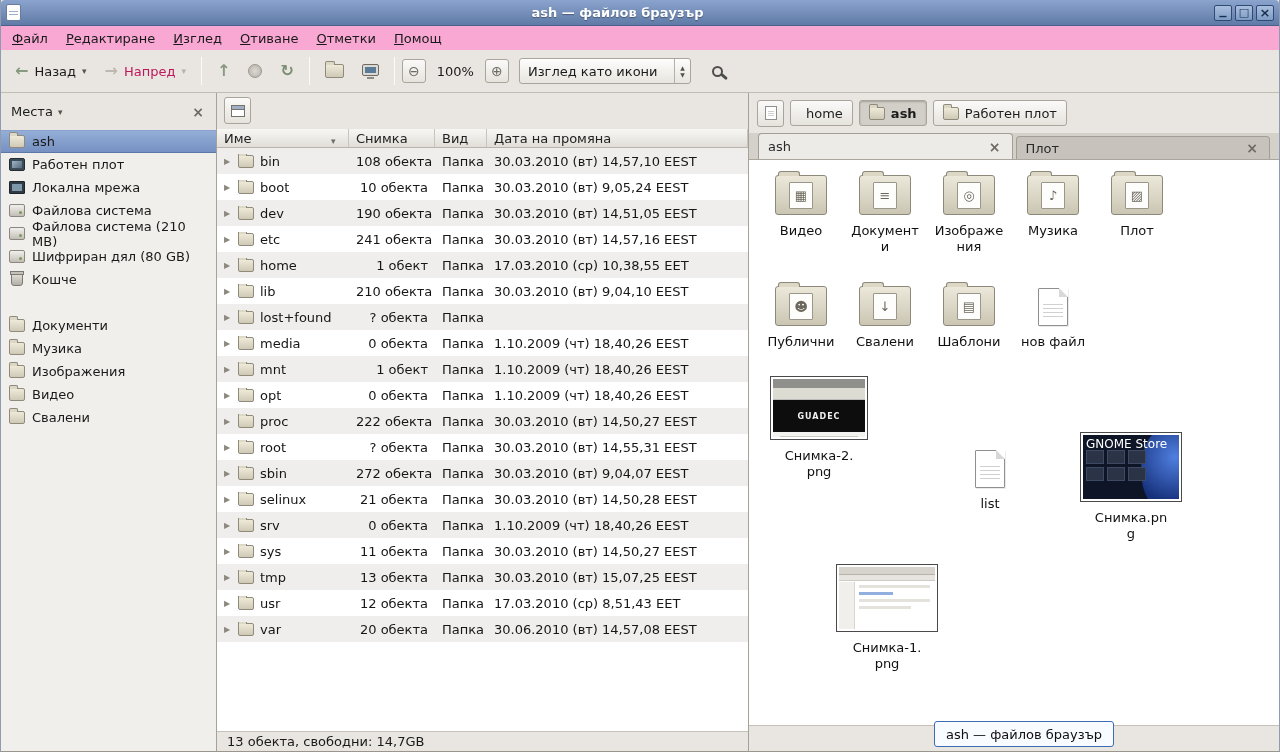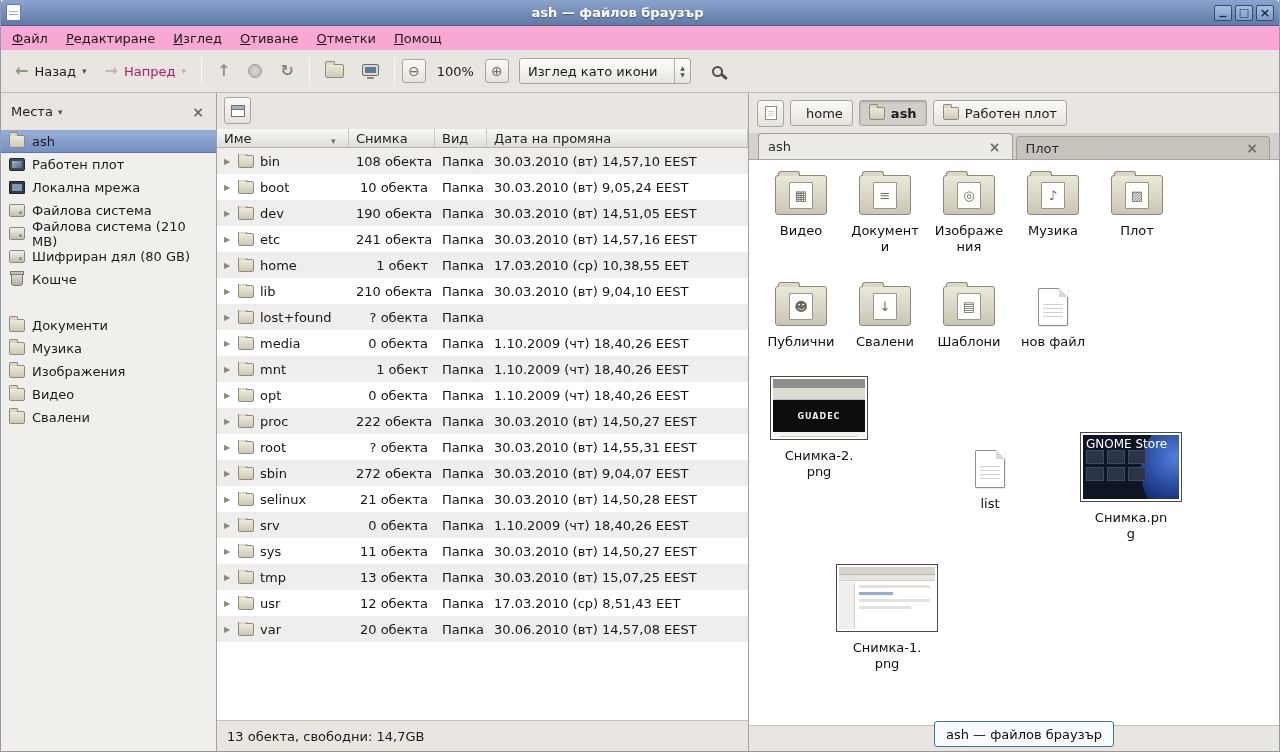--- a/index.html
+++ b/index.html
@@ -94,21 +94,21 @@
     background:linear-gradient(#f8f7f5,#e1ded8); border-bottom:1px solid #b9b5ad; }
   .th { border-right:1px solid #c9c5bd; display:flex; align-items:center; padding:0 7px; color:#222; overflow:hidden; white-space:nowrap; }
   .sort-ind { position:absolute; left:114px; top:7px; font-size:9px; color:#6f6b64; }
   .tree-body { flex:1; background:#fff; overflow:hidden; }
   .trow { display:grid; grid-template-columns:132px 86px 52px 1fr; height:26px; align-items:center; }
   .trow:nth-of-type(odd) { background:#efeeec; }
   .td { padding:0 7px; white-space:nowrap; overflow:hidden; color:#161616; }
   .td.name { display:flex; align-items:center; gap:6px; }
   .td.size { text-align:right; }
   .expander { color:#8c887e; font-size:8px; width:8px; flex:none; }
-  .statusbar { height:31px; flex:none; display:flex; align-items:center; padding:0 10px; background:#e9e6e2; border-top:1px solid #c6c2ba; }
+  .statusbar { height:20px; flex:none; display:flex; align-items:center; padding:0 10px; background:#e9e6e2; border-top:1px solid #c6c2ba; }
 
   
   .pathbar { height:40px; flex:none; display:flex; align-items:center; gap:6px; padding:0 8px; background:#e9e6e2; }
   .pbtn { height:26px; display:flex; align-items:center; gap:6px; padding:0 9px;
     background:linear-gradient(#fbfaf9,#e6e3dd); border:1px solid #a9a59d; border-radius:3px; color:#1c1c1c; }
   .pbtn.active { background:#d2cec8; box-shadow:inset 0 1px 2px rgba(0,0,0,.22); font-weight:bold; }
   .page-sm { width:12px; height:14px; background:#fff; border:1px solid #8f8f8f; position:relative; flex:none; }
   .page-sm::after { content:""; position:absolute; left:2px; right:2px; top:3px; height:7px; background:repeating-linear-gradient(#fff 0 1px,#cfcfcf 1px 2px); }
   .tabbar { height:27px; flex:none; background:#d4d0ca; display:flex; align-items:flex-end; padding:0 9px; gap:3px; border-bottom:1px solid #aaa69e; }
   .tab { flex:1; height:23px; display:flex; align-items:center; padding:0 9px; background:#c7c3bc;

